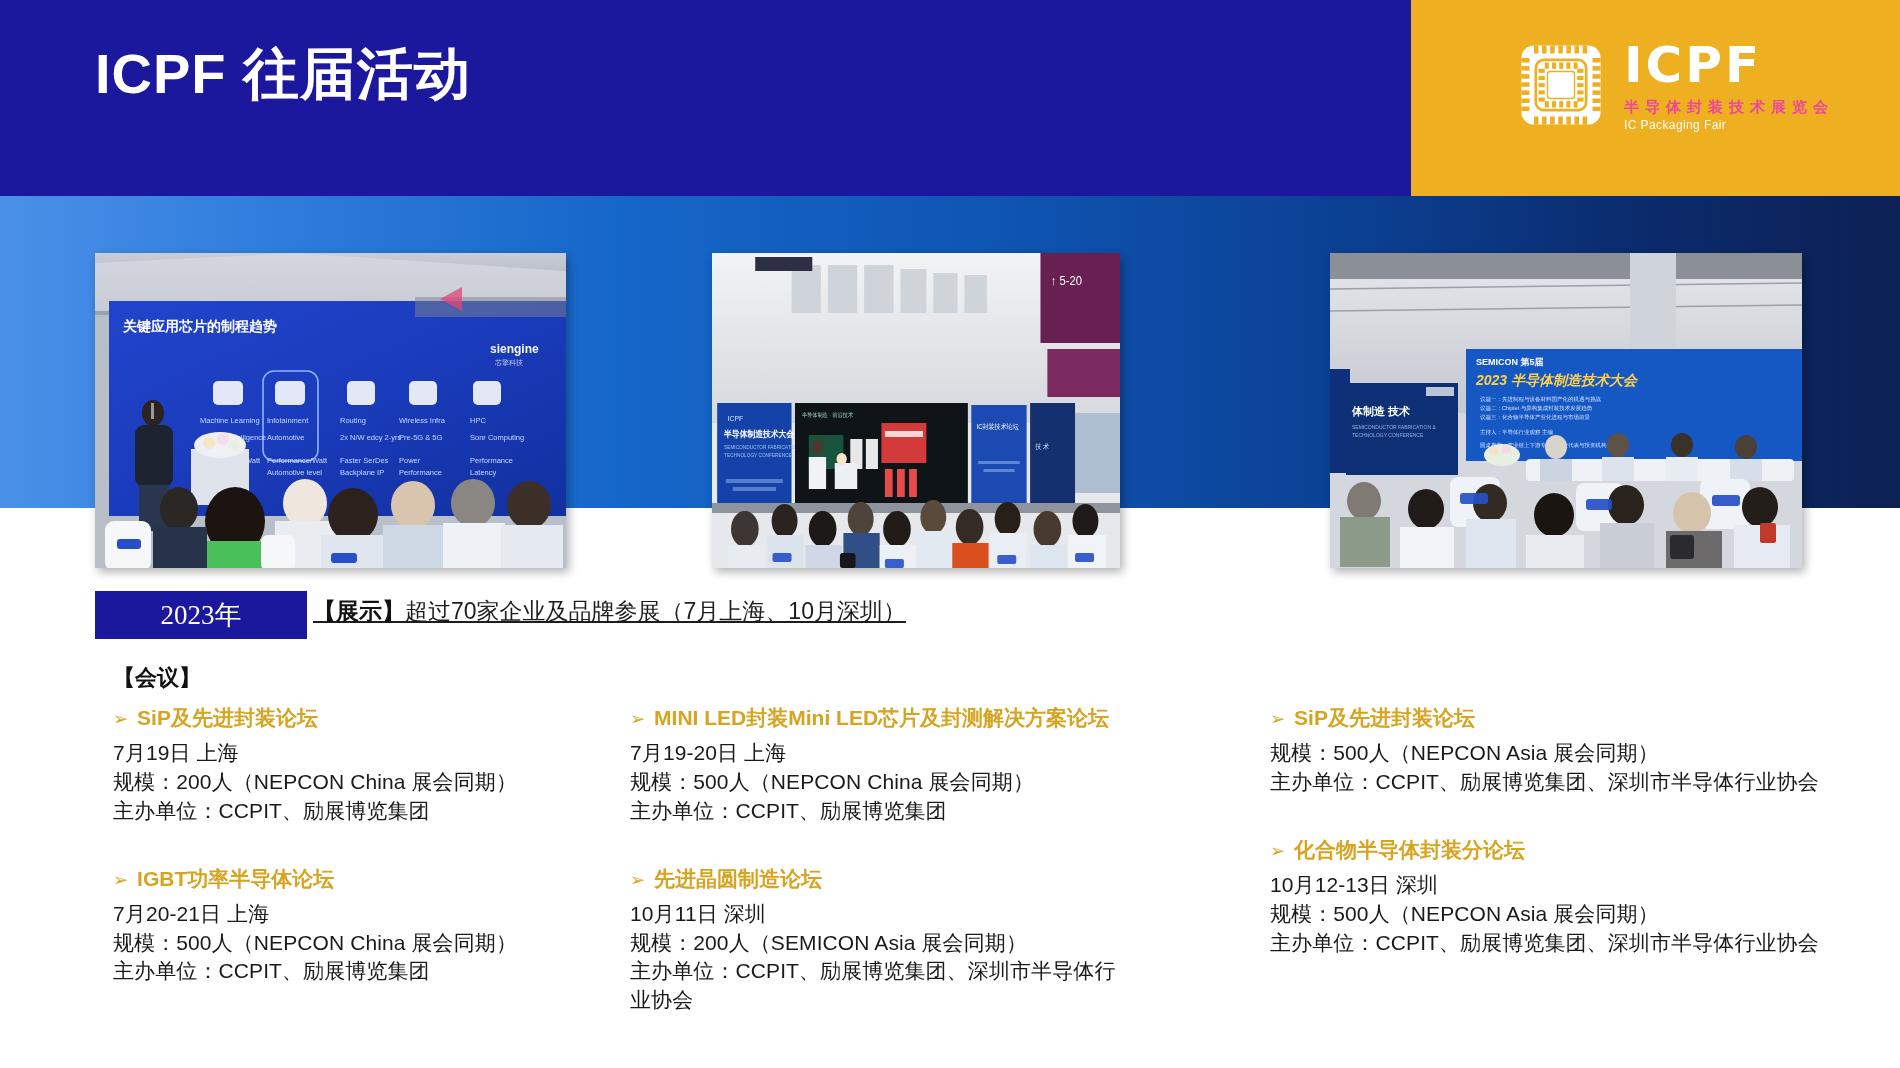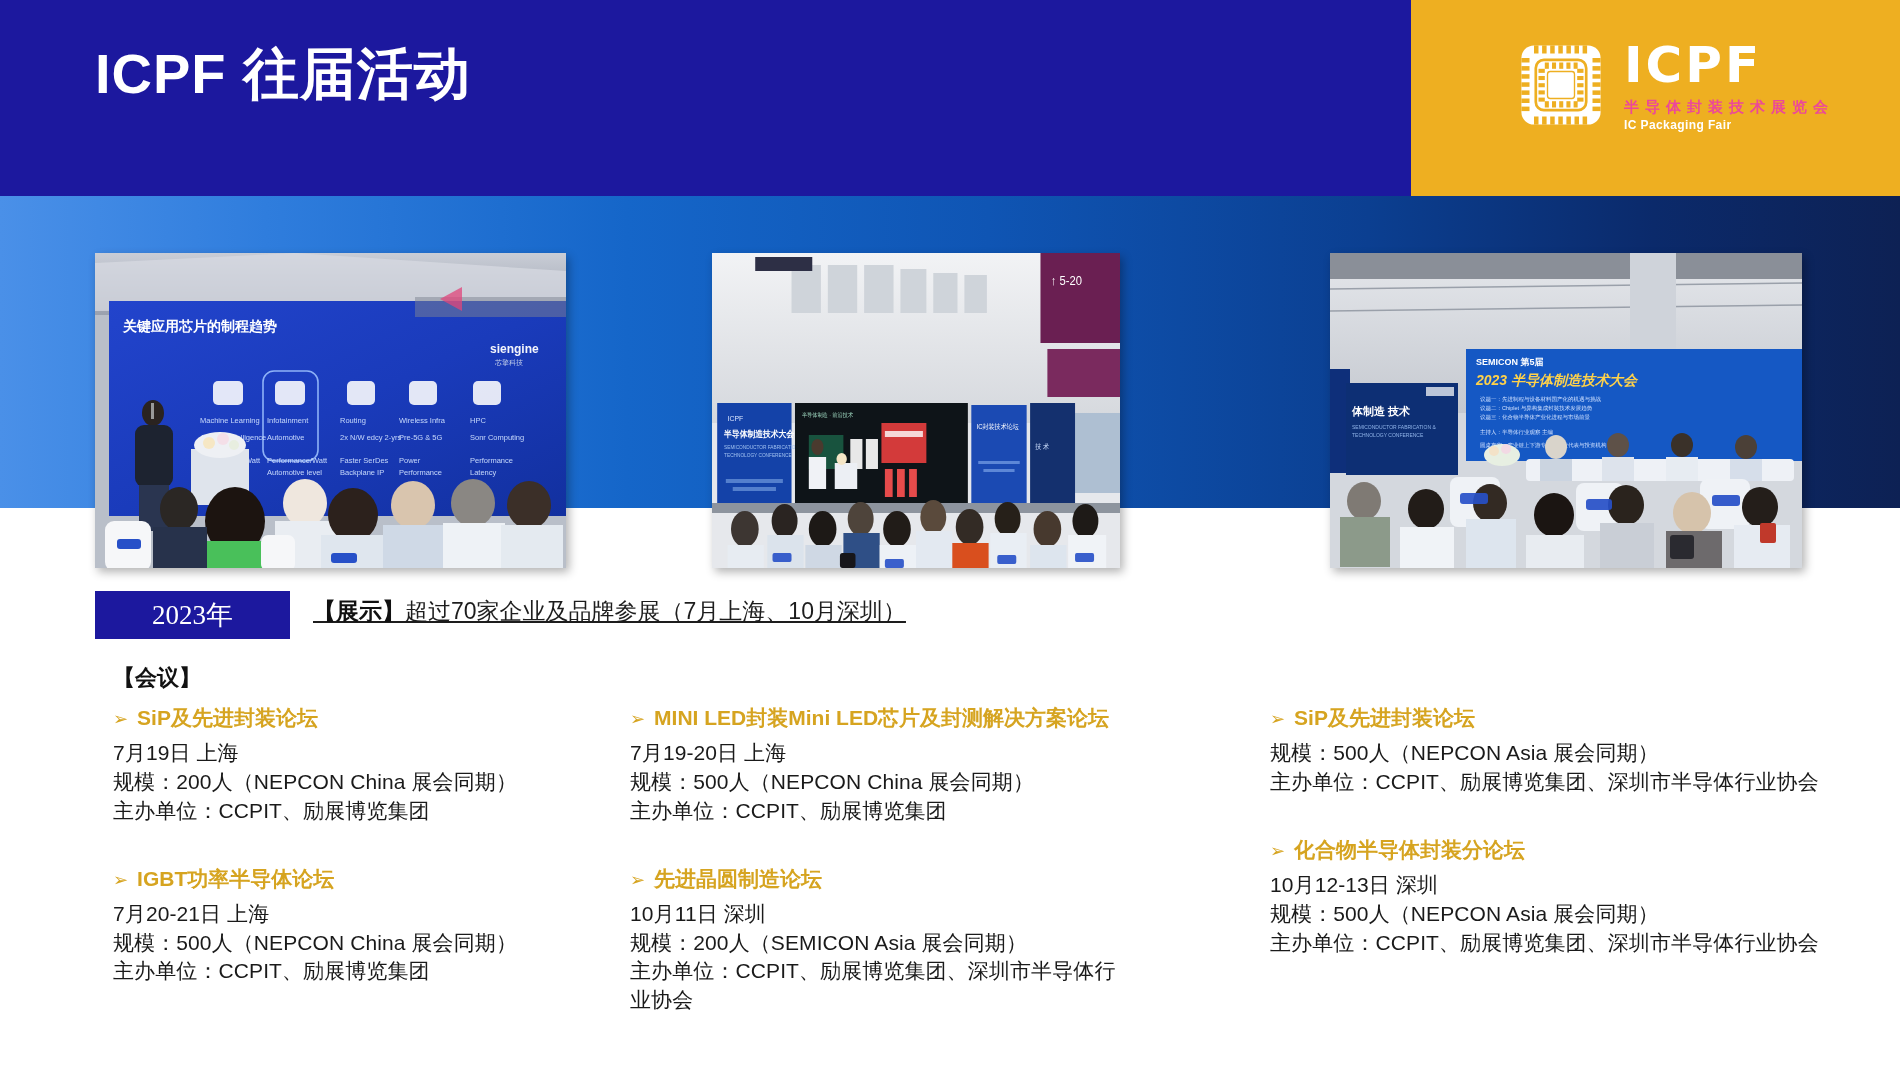--- a/index.html
+++ b/index.html
@@ -75,21 +75,21 @@
   .logo-cn {
     font-size: 15px;
     font-weight: bold;
     color: #ec4899;
     letter-spacing: 6px;
     margin-top: 9px;
     line-height: 1;
   }
   .logo-en {
     font-size: 12px;
-    font-weight: bold;
+    font-weight: normal;
     color: #ffffff;
     letter-spacing: 0.4px;
     margin-top: 5px;
     line-height: 1;
   }
 
   
   .band {
     position: absolute;
     left: 0; top: 196px;
@@ -106,21 +106,21 @@
   }
   .photo-1 { left: 95px;  top: 253px; width: 471px; height: 315px; }
   .photo-2 { left: 712px; top: 253px; width: 408px; height: 315px; }
   .photo-3 { left: 1330px;top: 253px; width: 472px; height: 315px; }
   .photo svg { display: block; width: 100%; height: 100%; }
 
   
   .year-badge {
     position: absolute;
     left: 95px; top: 591px;
-    width: 195px; height: 48px;
+    width: 212px; height: 48px;
     background: #1c189e;
     color: #ffffff;
     font-family: "Liberation Serif", "DejaVu Serif", serif;
     font-size: 27px;
     display: flex;
     align-items: center;
     justify-content: center;
     line-height: 1;
   }
   .exhibit-line {

